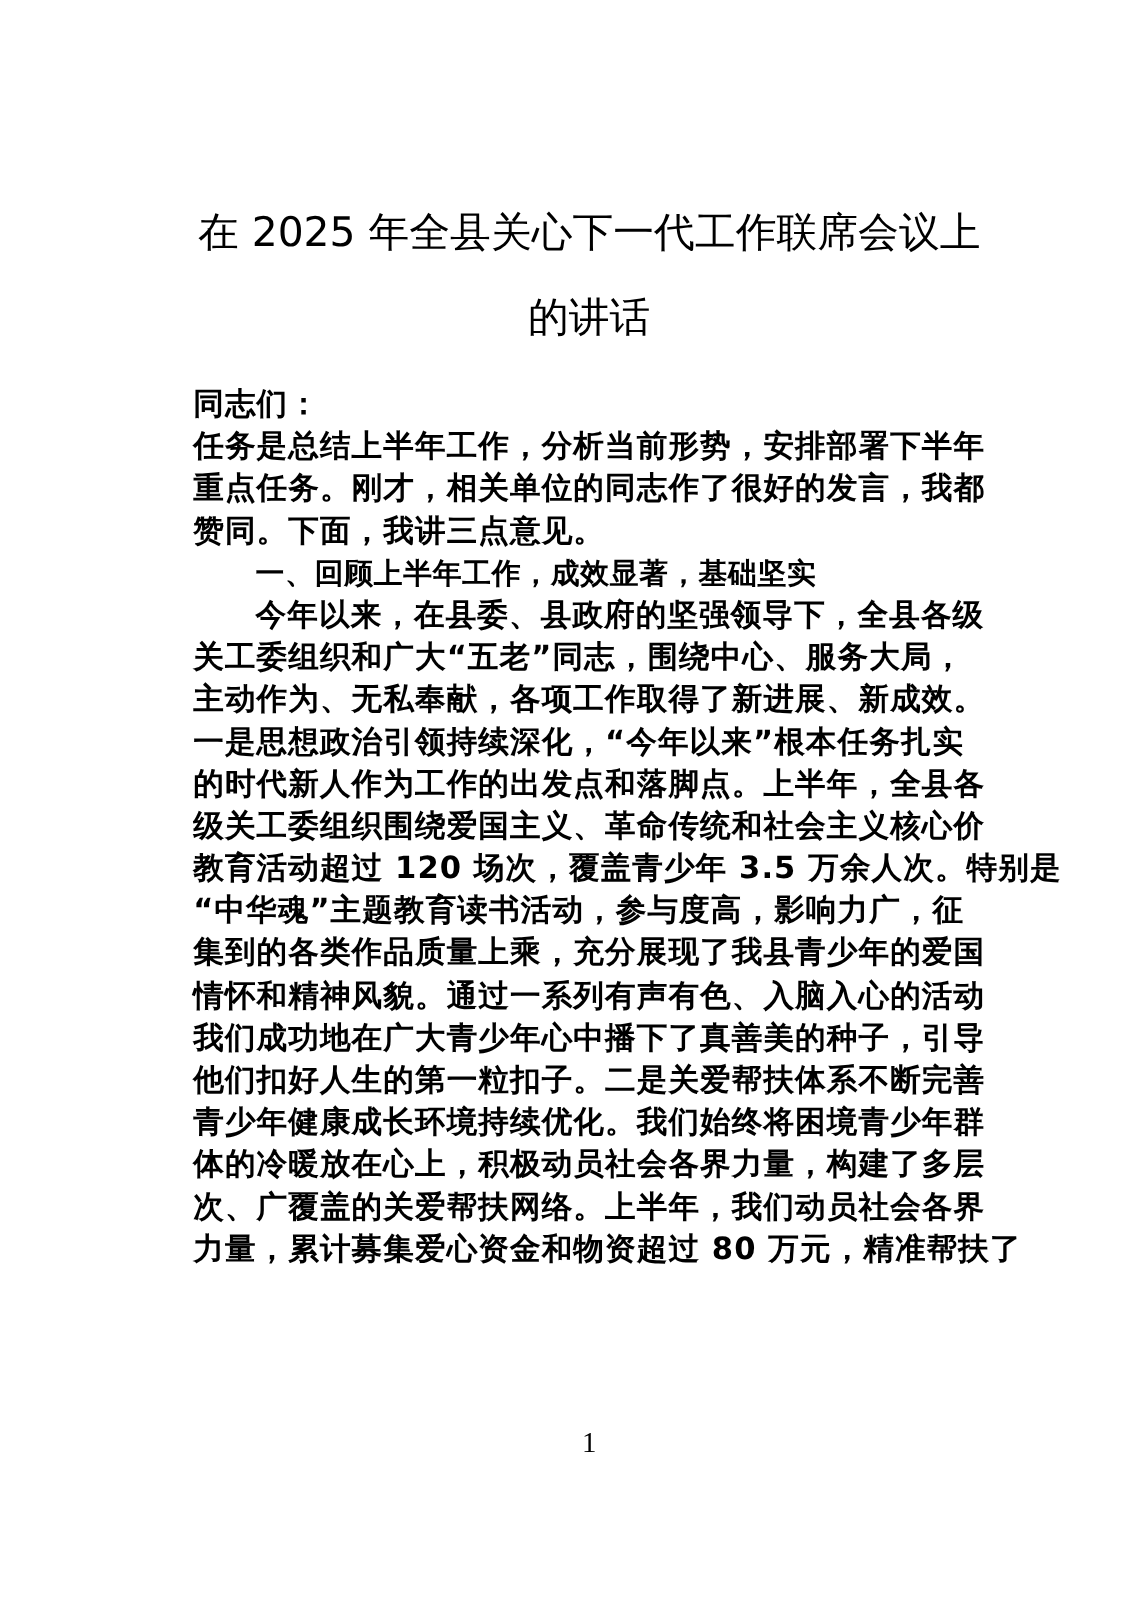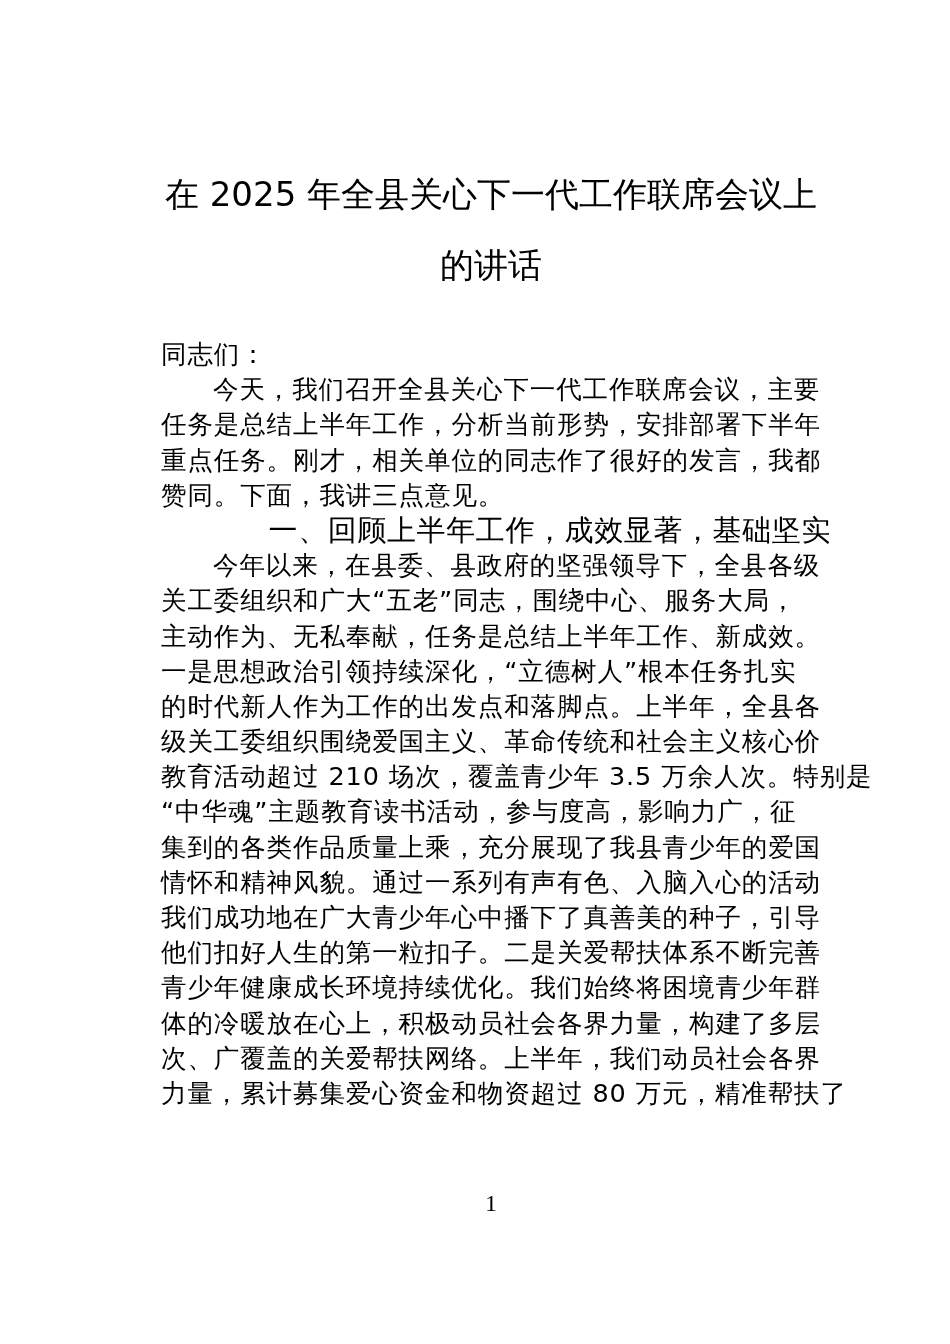--- a/index.html
+++ b/index.html
@@ -31,35 +31,35 @@
       font-size: 34px;
       line-height: 40px;
       white-space: nowrap;
       letter-spacing: 0px;
     }
     .title.l1 { top: 174px; }
     .title.l2 { top: 245px; }
     .body {
       position: absolute;
       left: 145px;
-      top: 337px;
+      top: 320px;
       width: 670px;
+      font-weight: bold;
     }
     .line {
       height: 35.2px;
       line-height: 35.2px;
       font-size: 25.5px;
       white-space: nowrap;
       letter-spacing: 0.9px;
     }
     .line.indent { padding-left: 52px; }
     .heading-line {
-      font-size: 29px;
+      font-size: 24px;
       letter-spacing: 0.6px;
-      text-align: right;
     }
     .page-number {
       position: absolute;
       left: 0;
       width: 950px;
       top: 1188px;
       text-align: center;
       font-family: "Liberation Serif", "DejaVu Serif", serif;
       font-size: 24px;
       line-height: 30px;
@@ -68,32 +68,31 @@
 </head>
 <body>
 
 <div class="page">
 
   <div class="title l1">在 2025 年全县关心下一代工作联席会议上</div>
   <div class="title l2">的讲话</div>
 
   <div class="body">
     <div class="line">同志们：</div>
-    <div class="line indent">今天，我们召开全县关心下一代工作联席会议，主要</div>
     <div class="line">任务是总结上半年工作，分析当前形势，安排部署下半年</div>
     <div class="line">重点任务。刚才，相关单位的同志作了很好的发言，我都</div>
     <div class="line">赞同。下面，我讲三点意见。</div>
     <div class="line indent heading-line">一、回顾上半年工作，成效显著，基础坚实</div>
     <div class="line indent">今年以来，在县委、县政府的坚强领导下，全县各级</div>
     <div class="line">关工委组织和广大“五老”同志，围绕中心、服务大局，</div>
-    <div class="line">主动作为、无私奉献，任务是总结上半年工作、新成效。</div>
-    <div class="line">一是思想政治引领持续深化，“立德树人”根本任务扎实</div>
+    <div class="line">主动作为、无私奉献，各项工作取得了新进展、新成效。</div>
+    <div class="line">一是思想政治引领持续深化，“今年以来”根本任务扎实</div>
     <div class="line">的时代新人作为工作的出发点和落脚点。上半年，全县各</div>
     <div class="line">级关工委组织围绕爱国主义、革命传统和社会主义核心价</div>
-    <div class="line">教育活动超过 210 场次，覆盖青少年 3.5 万余人次。特别是</div>
+    <div class="line">教育活动超过 120 场次，覆盖青少年 3.5 万余人次。特别是</div>
     <div class="line">“中华魂”主题教育读书活动，参与度高，影响力广，征</div>
     <div class="line">集到的各类作品质量上乘，充分展现了我县青少年的爱国</div>
     <div class="line">情怀和精神风貌。通过一系列有声有色、入脑入心的活动</div>
     <div class="line">我们成功地在广大青少年心中播下了真善美的种子，引导</div>
     <div class="line">他们扣好人生的第一粒扣子。二是关爱帮扶体系不断完善</div>
     <div class="line">青少年健康成长环境持续优化。我们始终将困境青少年群</div>
     <div class="line">体的冷暖放在心上，积极动员社会各界力量，构建了多层</div>
     <div class="line">次、广覆盖的关爱帮扶网络。上半年，我们动员社会各界</div>
     <div class="line">力量，累计募集爱心资金和物资超过 80 万元，精准帮扶了</div>
   </div>

